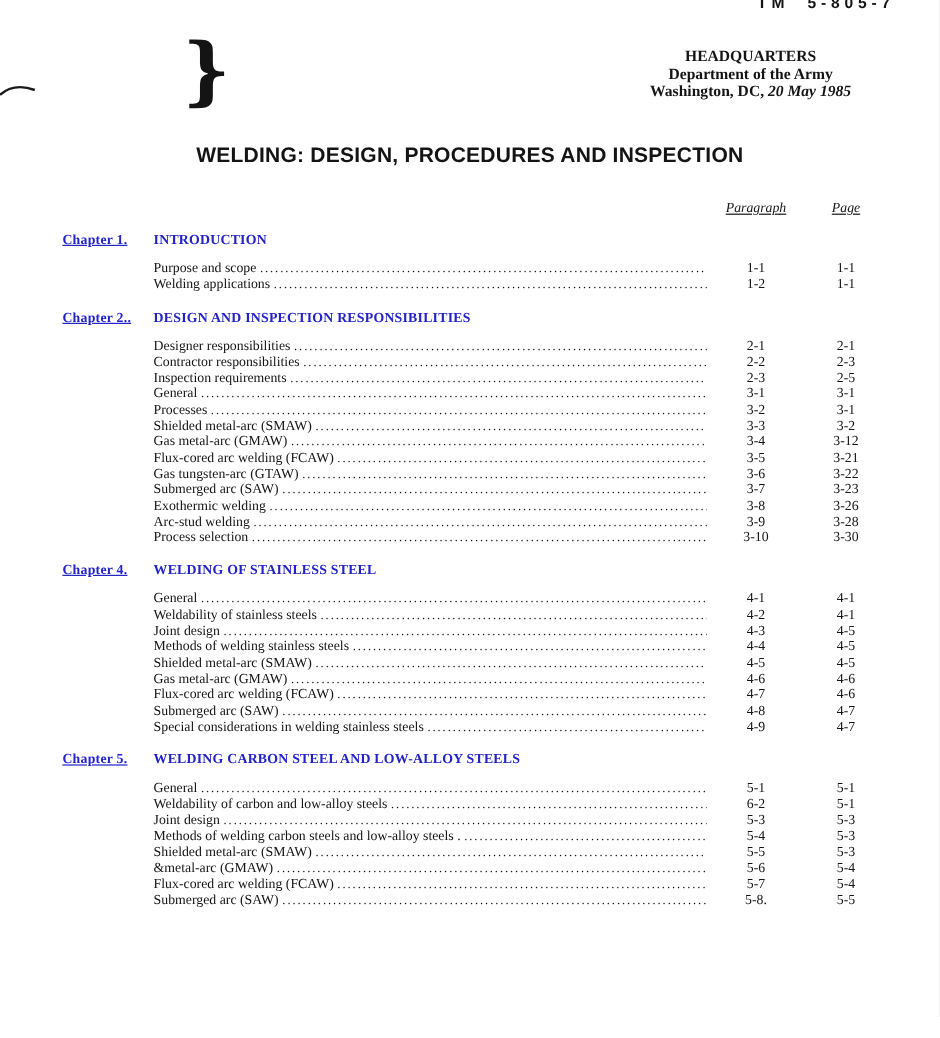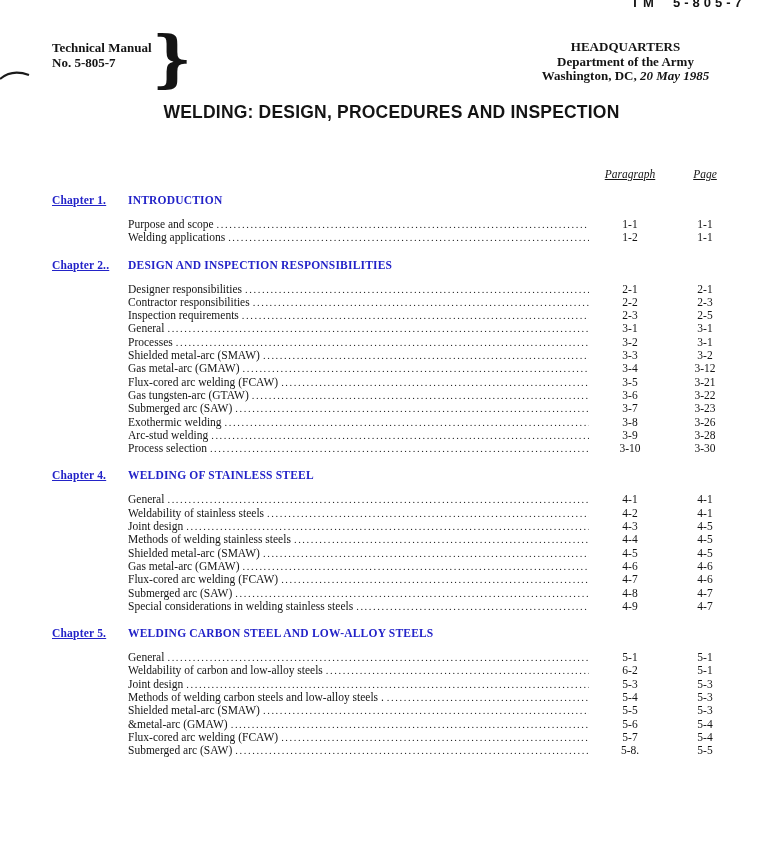--- a/index.html
+++ b/index.html
@@ -34,21 +34,21 @@
   .hdr-right{
     position:absolute;top:40px;left:508px;width:235px;
     text-align:center;font-weight:bold;font-size:13px;line-height:14.5px;
     white-space:nowrap;
   }
   .hdr-right .date{font-style:italic;}
   
   .artifact{position:absolute;top:64px;left:0;}
   
   .doc-title{
-    position:absolute;top:102px;left:0;width:783px;
+    position:absolute;top:119px;left:0;width:783px;
     text-align:center;
     font-family:"Liberation Sans",sans-serif;
     font-weight:bold;font-size:17.5px;letter-spacing:0.2px;
     white-space:nowrap;
   }
   
   .toc{position:absolute;top:168px;left:52px;width:688px;font-size:11.5px;}
   .colhead{display:flex;font-style:italic;font-size:11.5px;text-decoration:underline;}
   .colhead .spacer{flex:1;}
   .para-col{width:80px;text-align:center;flex:none;}
@@ -67,24 +67,20 @@
     font-size:10.5px;
   }
 </style>
 </head>
 <body>
 
 <div class="page">
 
   <div class="tm-number">TM  5-805-7</div>
 
-  <div class="hdr-left">
-    <div>Technical Manual</div>
-    <div>No. 5-805-7</div>
-  </div>
   <div class="hdr-brace">}</div>
 
   <div class="hdr-right">
     <div>HEADQUARTERS</div>
     <div>Department of the Army</div>
     <div><span>Washington, DC, </span><span class="date">20 May 1985</span></div>
   </div>
 
   <svg class="artifact" width="32" height="22" viewBox="0 0 32 22">
     <path d="M0,15 C8,8 18,7 29,11" stroke="#1a1a1a" stroke-width="2" fill="none"></path>

